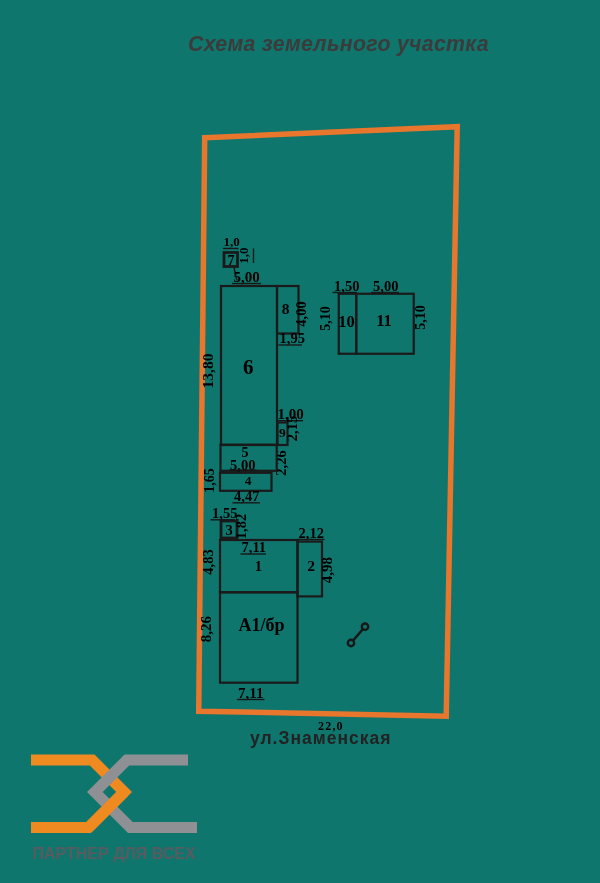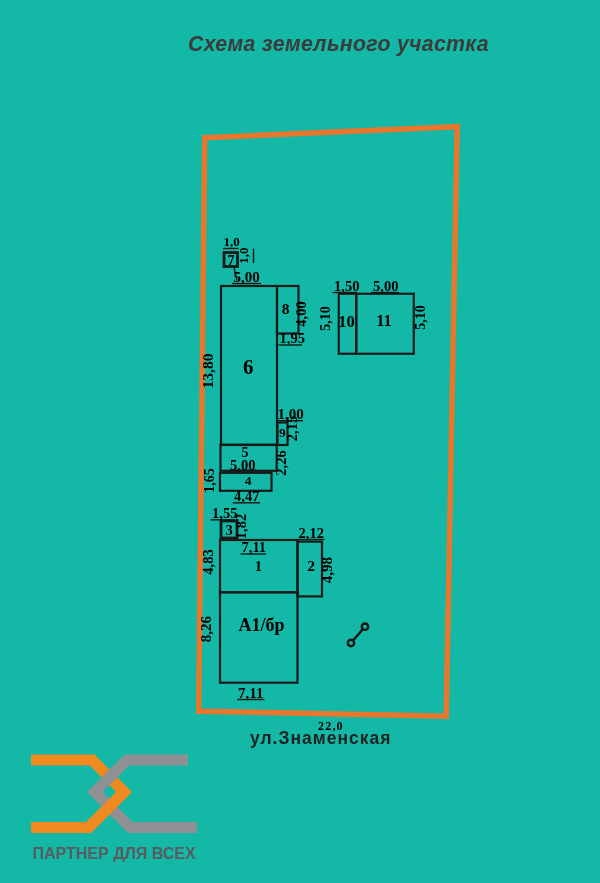--- a/index.html
+++ b/index.html
@@ -1,16 +1,16 @@
 <!DOCTYPE html>
 <html><head>
 <meta charset="utf-8">
 <style>
   html,body{margin:0;padding:0;background:#ffffff;}
-  #page{position:relative;width:600px;height:883px;background:#14b8a6;overflow:hidden;
+  #page{position:relative;width:600px;height:883px;background:#0f766e;overflow:hidden;
         font-family:"Liberation Sans", sans-serif;}
   svg text{font-family:"Liberation Serif", serif;font-weight:bold;}
   svg text.s{font-family:"Liberation Sans", sans-serif;}
 </style>
 </head>
 <body>
 <div id="page">
 <svg width="600" height="883" viewBox="0 0 600 883">
 
 <text class="s" x="188" y="51" font-style="italic" font-weight="normal" font-size="21.3" letter-spacing="0.3" fill="#3b3b3b">Схема земельного участка</text>

